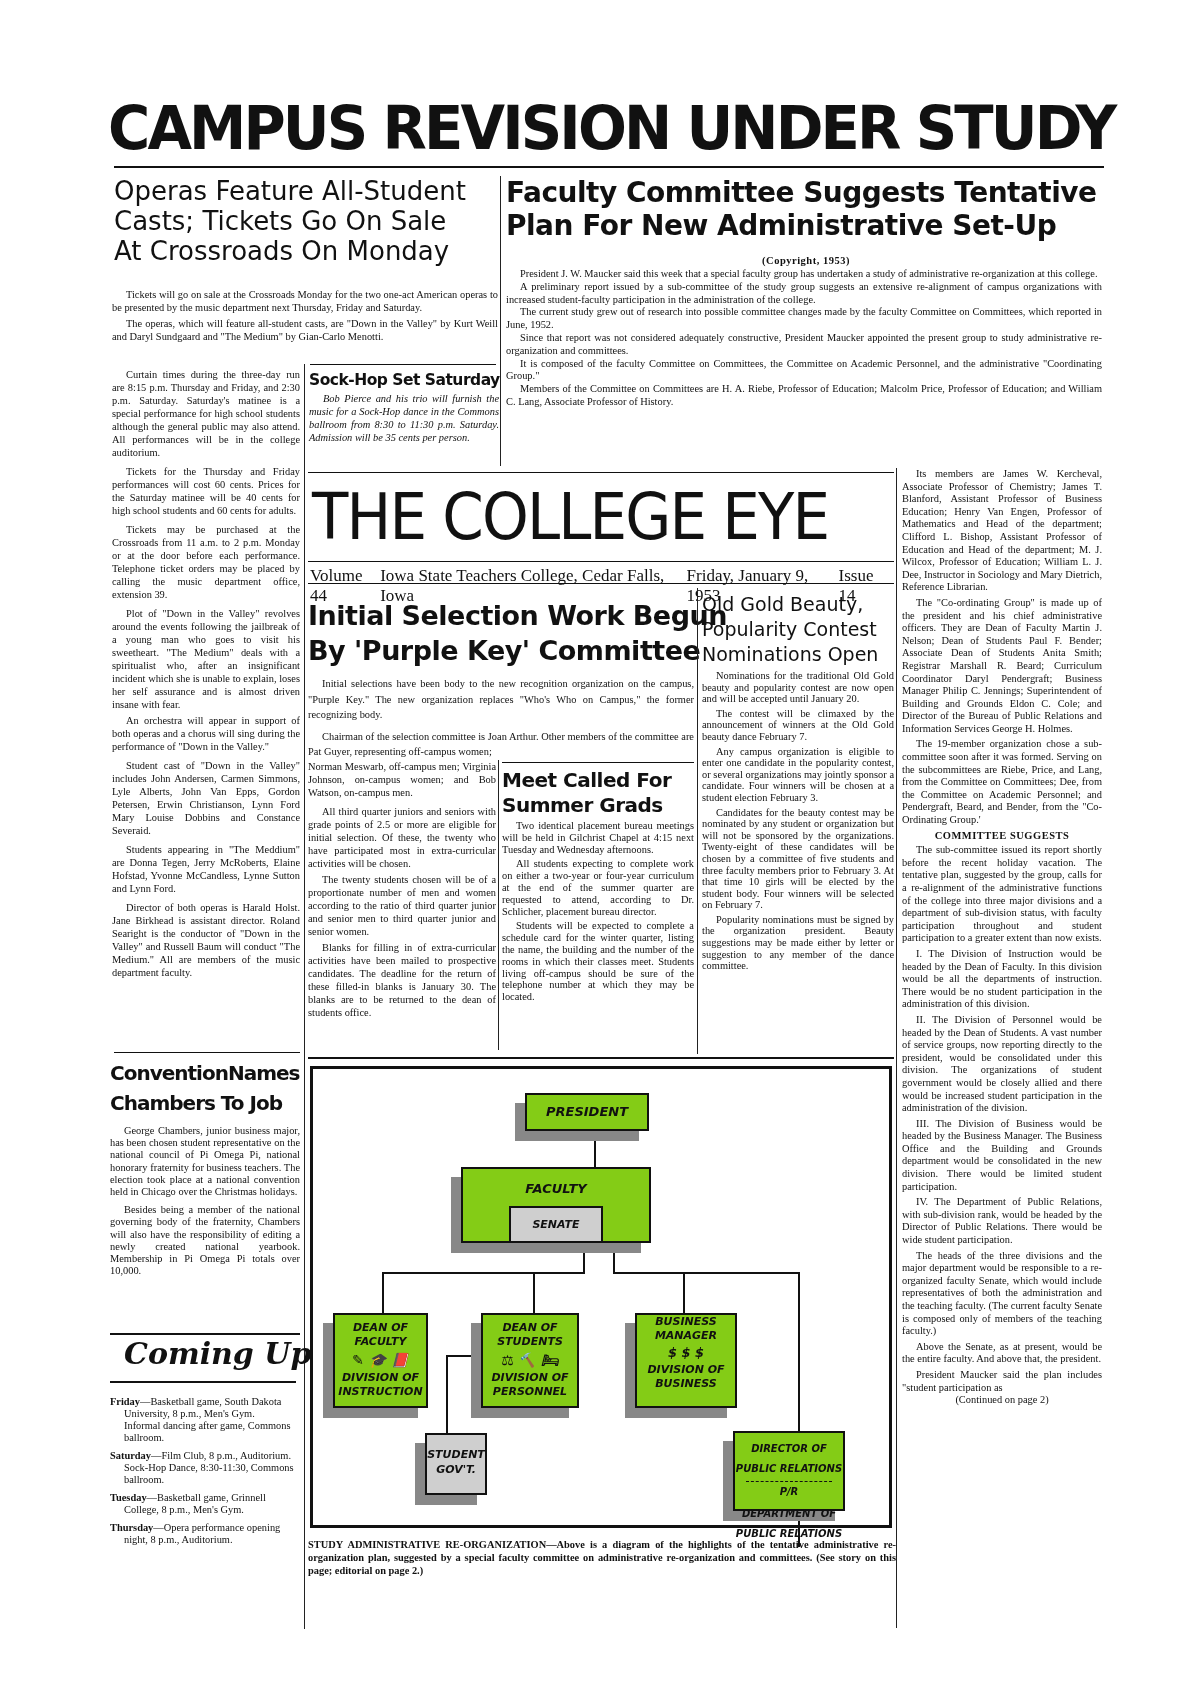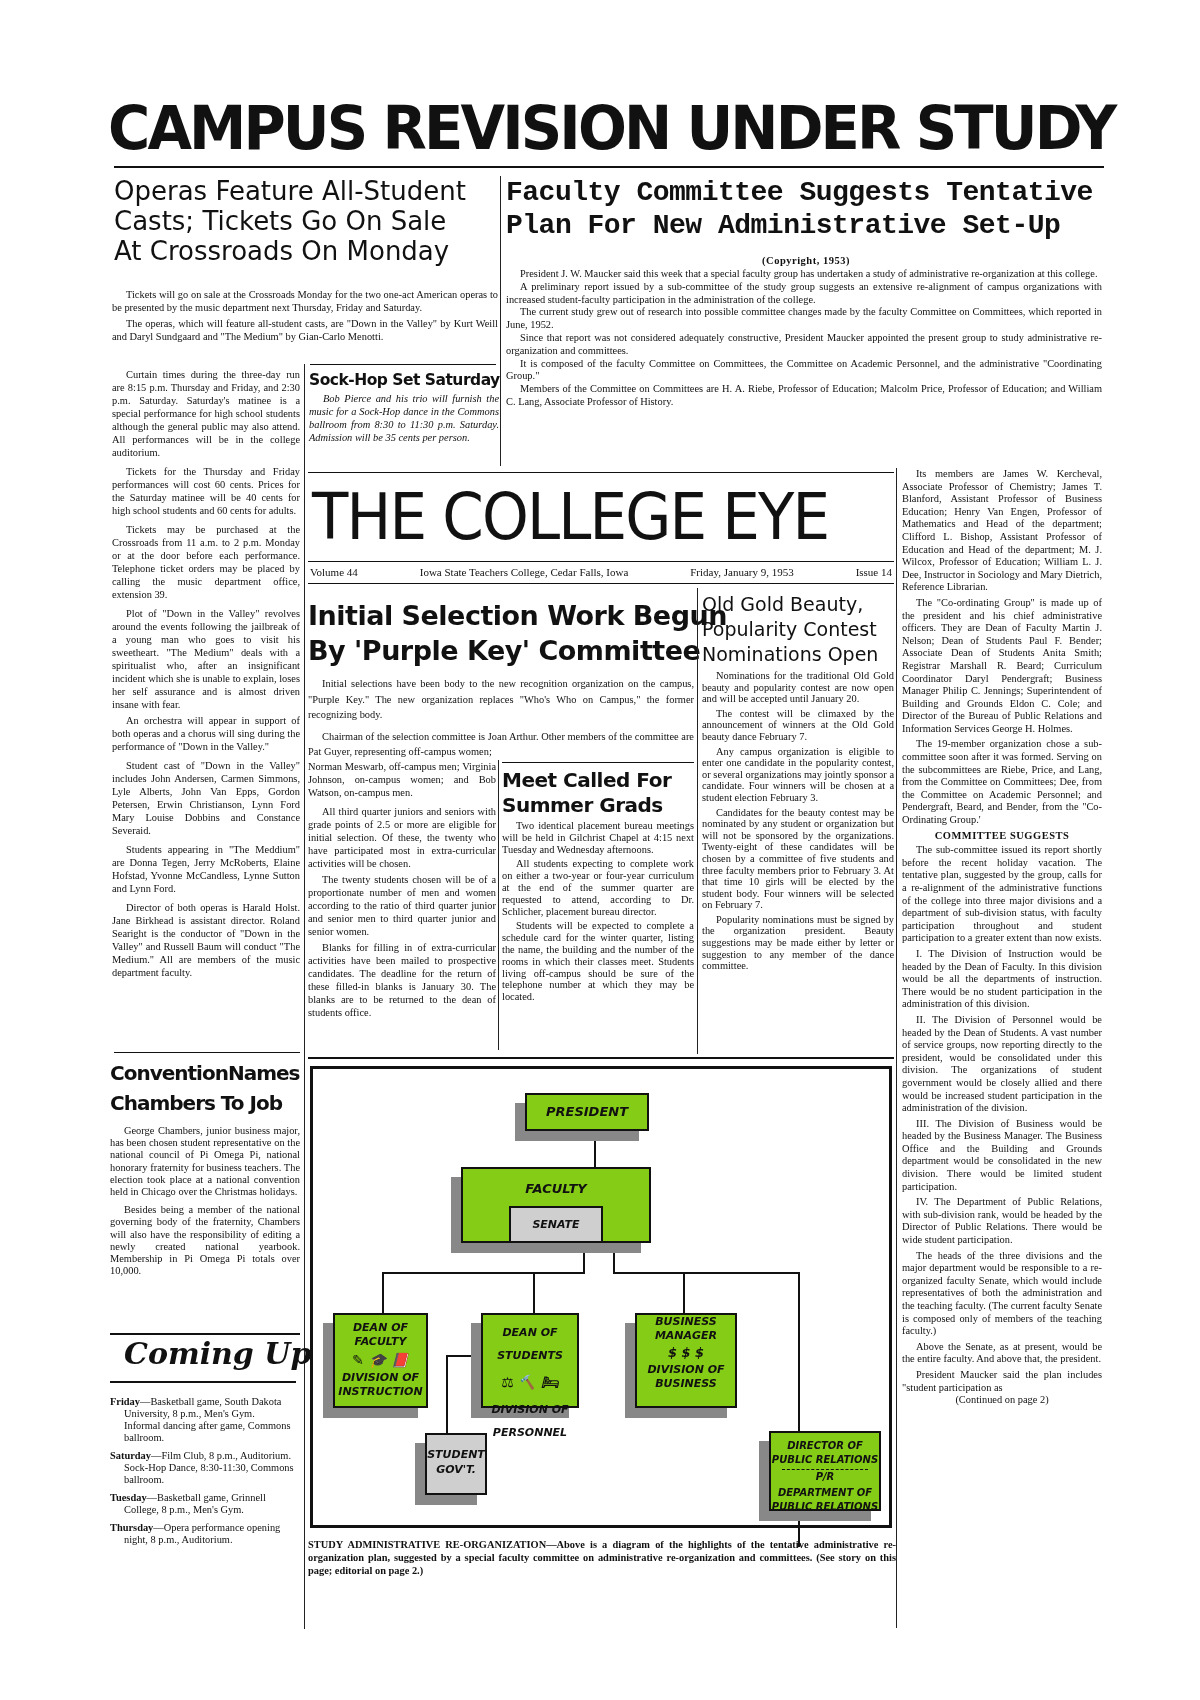--- a/index.html
+++ b/index.html
@@ -9,21 +9,21 @@
   .banner { left: 108px; top: 92px; width: 995px; font-family: "DejaVu Sans", sans-serif; font-weight: bold; font-size: 60px; letter-spacing: -3px; line-height: 72px; white-space: nowrap; text-align: center; transform: scaleX(0.96); transform-origin: left; }
   .rule { background: #111; }
   .hl-sans { font-family: "DejaVu Sans", sans-serif; line-height: 1.05; }
   .hl-bold { font-family: "DejaVu Sans", sans-serif; font-weight: bold; line-height: 1.1; letter-spacing: -0.5px; }
   .body-text { font-family: "Liberation Serif", "DejaVu Serif", serif; font-size: 10.4px; line-height: 13px; text-align: justify; hyphens: auto; }
   .body-text p { text-indent: 14px; margin-bottom: 3px; }
   .body-text p.noind { text-indent: 0; }
   .body-text p.gap { margin-top: 6px; }
   .vrule { background: #222; width: 1px; }
   .masthead { font-family: "DejaVu Sans", sans-serif; font-size: 64px; letter-spacing: -2px; line-height: 78px; white-space: nowrap; transform: scaleX(0.93); transform-origin: left; }
-  .dateline { font-family: "Liberation Serif", serif; font-size: 11px; display: flex; justify-content: space-between; }
+  .dateline { font-family: "Liberation Serif", serif; font-size: 17px; display: flex; justify-content: space-between; }
   .subhead { text-align: center; font-weight: bold; font-size: 10.5px; font-family: "Liberation Serif", serif; letter-spacing: 0.5px; }
   .coming { font-family: "DejaVu Serif", serif; font-style: italic; font-weight: bold; font-size: 30px; }
   .cal-item { margin-bottom: 6px; }
   .cal-item .day { font-weight: bold; }
   .cal-item .ind { padding-left: 14px; text-indent: -14px; }
   .cal-item .sub { padding-left: 14px; }
   .box { position: absolute; background: #84cc16; border: 2px solid #111; font-family: "DejaVu Sans", sans-serif; font-style: italic; font-weight: bold; font-size: 11px; text-align: center; box-shadow: -10px 10px 0 0 #888; }
   .box.shaded { background: #cfcfcf; }
   .line { position: absolute; background: #111; }
   .caption { font-family: "Liberation Serif", serif; font-size: 10.4px; line-height: 13px; text-align: justify; }
@@ -56,21 +56,21 @@
 </div>
 <div class="abs vrule" style="left:304px;top:364px;height:1265px;"></div>
 
 <div class="abs rule" style="left:310px;top:364px;width:186px;height:1px;"></div>
 <div class="abs hl-bold" style="left:309px;top:372px;width:190px;font-size:15.5px;white-space:nowrap;">Sock-Hop Set Saturday</div>
 <div class="abs body-text" style="left:309px;top:392px;width:190px;font-style:italic;">
   <p>Bob Pierce and his trio will furnish the music for a Sock-Hop dance in the Commons ballroom from 8:30 to 11:30 p.m. Saturday. Admission will be 35 cents per person.</p>
 </div>
 <div class="abs vrule" style="left:500px;top:176px;height:290px;"></div>
 
-<div class="abs hl-bold" style="left:506px;top:176px;width:600px;font-size:28px;line-height:33px;white-space:nowrap;font-family:Liberation Mono, monospace;">
+<div class="abs hl-bold" style="left:506px;top:176px;width:600px;font-size:28px;line-height:33px;white-space:nowrap;">
   <div>Faculty Committee Suggests Tentative</div>
   <div>Plan For New Administrative Set-Up</div>
 </div>
 <div class="abs subhead" style="left:506px;top:255px;width:600px;">(Copyright, 1953)</div>
 <div class="abs body-text" style="left:506px;top:268px;width:596px;line-height:12.8px;">
   <p style="margin-bottom:0">President J. W. Maucker said this week that a special faculty group has undertaken a study of administrative re-organization at this college.</p>
   <p style="margin-bottom:0">A preliminary report issued by a sub-committee of the study group suggests an extensive re-alignment of campus organizations with increased student-faculty participation in the administration of the college.</p>
   <p style="margin-bottom:0">The current study grew out of research into possible committee changes made by the faculty Committee on Committees, which reported in June, 1952.</p>
   <p style="margin-bottom:0">Since that report was not considered adequately constructive, President Maucker appointed the present group to study administrative re-organization and committees.</p>
   <p style="margin-bottom:0">It is composed of the faculty Committee on Committees, the Committee on Academic Personnel, and the administrative "Coordinating Group."</p>
@@ -193,32 +193,32 @@
   <div class="box" style="left:212px;top:24px;width:124px;height:38px;line-height:34px;font-size:13px;">PRESIDENT</div>
   <div class="box" style="left:148px;top:98px;width:190px;height:76px;">
     <div style="margin-top:12px;font-size:13px;">FACULTY</div>
     <div class="box shaded" style="left:46px;top:37px;width:94px;height:37px;line-height:33px;box-shadow:none;">SENATE</div>
   </div>
   <div class="box" style="left:20px;top:244px;width:95px;height:95px;padding-top:6px;line-height:14px;">
     <div>DEAN OF FACULTY</div>
     <div style="font-size:14px;margin:4px 0;">✎ 🎓 📕</div>
     <div>DIVISION OF INSTRUCTION</div>
   </div>
-  <div class="box" style="left:168px;top:244px;width:98px;height:95px;padding-top:6px;line-height:23px;">
+  <div class="box" style="left:168px;top:244px;width:98px;height:95px;padding-top:6px;line-height:14px;">
     <div>DEAN OF STUDENTS</div>
     <div style="font-size:14px;margin:4px 0;">⚖ 🔨 🛏</div>
     <div>DIVISION OF PERSONNEL</div>
   </div>
   <div class="box" style="left:322px;top:244px;width:102px;height:95px;line-height:14px;">
     <div>BUSINESS MANAGER</div>
     <div style="font-size:13px;margin:3px 0;">$ $ $</div>
     <div>DIVISION OF BUSINESS</div>
   </div>
   <div class="box shaded" style="left:112px;top:364px;width:62px;height:62px;padding-top:12px;line-height:15px;">STUDENT GOV'T.</div>
-  <div class="box" style="left:420px;top:362px;width:112px;height:80px;padding-top:6px;line-height:14px;font-size:10px;margin-left:36px;">
+  <div class="box" style="left:420px;top:362px;width:112px;height:80px;padding-top:6px;line-height:20px;font-size:10px;">
     <div>DIRECTOR OF PUBLIC RELATIONS</div>
     <div style="margin:2px 0;border-top:1px dashed #111;width:80%;margin-left:10%;">P/R</div>
     <div>DEPARTMENT OF PUBLIC RELATIONS</div>
   </div>
 </div>
 <div class="abs caption" style="left:308px;top:1538px;width:588px;">
   <b>STUDY ADMINISTRATIVE RE-ORGANIZATION—</b><b>Above is a diagram of the highlights of the tentative administrative re-organization plan, suggested by a special faculty committee on administrative re-organization and committees. (See story on this page; editorial on page 2.)</b>
 </div>
 
 </body></html>

